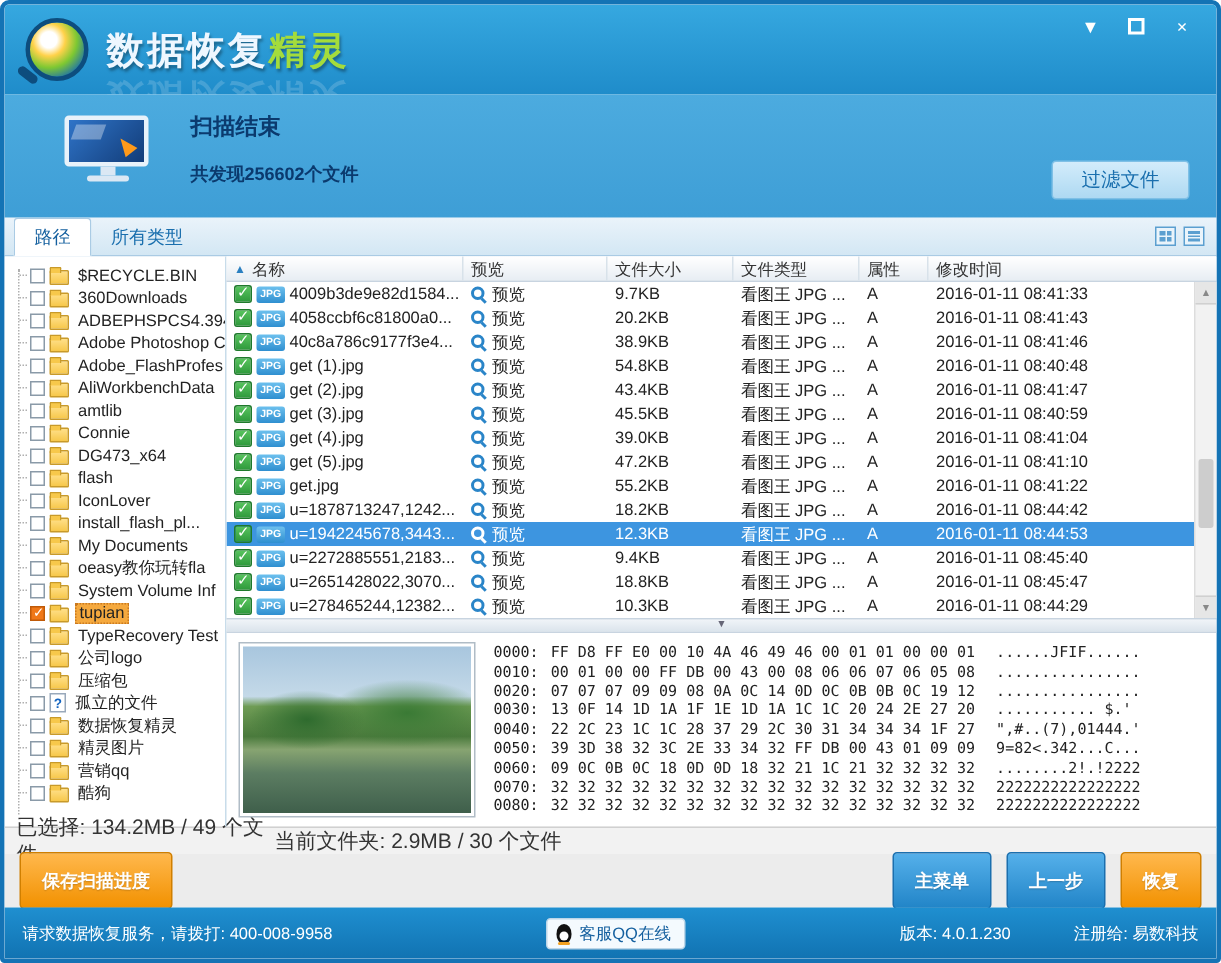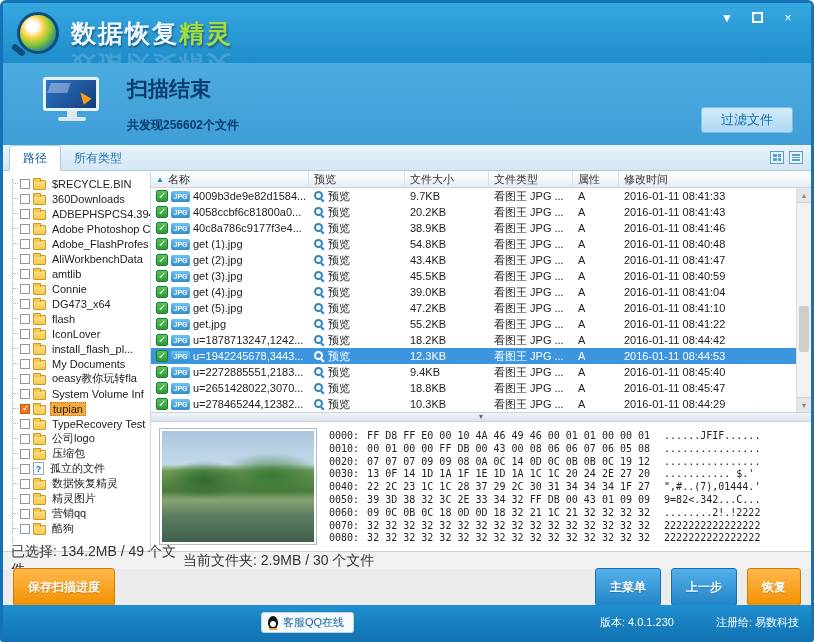--- a/index.html
+++ b/index.html
@@ -32,21 +32,21 @@
   .monitor { position:relative; width:58px; height:50px; margin:14px 0 0 22px; flex:none; }
   .mon-screen { width:56px; height:34px; background:linear-gradient(135deg,#2f74c8,#123c78);
                 border:3px solid #e8f2fa; border-radius:3px; }
   .mon-glare { position:absolute; left:6px; top:6px; width:20px; height:10px; background:rgba(255,255,255,.35);
                transform:skewX(-20deg); }
   .mon-cursor { position:absolute; right:12px; top:14px; width:0; height:0; border-left:5px solid transparent;
                 border-right:5px solid transparent; border-bottom:12px solid #ff9a1a; transform:rotate(-38deg); }
   .mon-stand { width:10px; height:6px; background:#dbe8f4; margin:0 auto; }
   .mon-base { width:28px; height:4px; background:#dbe8f4; margin:0 auto; border-radius:2px; }
   .scan-texts { margin-left:26px; padding-top:12px; }
-  .scan-title { font-size:21px; font-weight:bold; color:#0b3a6e; }
+  .scan-title { font-size:15px; font-weight:bold; color:#0b3a6e; }
   .scan-sub { font-size:12px; font-weight:bold; color:#0b3a6e; margin-top:14px; }
   .filter-btn { margin-left:auto; align-self:flex-end; margin-bottom:12px; width:92px; height:26px;
                 background:linear-gradient(#d3ecfb,#aed9f2); border:1px solid #7fc0e6; border-radius:3px;
                 color:#1a6fae; font-size:13px; cursor:pointer; }
 
   
   .tabrow { height:26px; background:linear-gradient(#eaf3fa,#d3e7f4); border-bottom:1px solid #aacbe4;
             display:flex; align-items:flex-end; padding-left:6px; flex:none; }
   .tab { padding:4px 13px 3px; font-size:12px; color:#1a6fae; cursor:pointer; }
   .tab.active { background:#fff; border:1px solid #aacbe4; border-bottom:1px solid #fff;
@@ -602,20 +602,21 @@
 
   <div class="buttonrow">
     <button class="btn orange">保存扫描进度</button>
     <div class="spacer"></div>
     <button class="btn blue">主菜单</button>
     <button class="btn blue">上一步</button>
     <button class="btn orange">恢复</button>
   </div>
 
   <div class="footer">
+    <span>请求数据恢复服务，请拨打: 400-008-9958</span>
     <div class="spacer"></div>
     <div class="qq-btn">
       <span class="qq-icon"></span>
       <span>客服QQ在线</span>
     </div>
     <div class="spacer"></div>
     <span class="f-version">版本: 4.0.1.230</span>
     <span>注册给: 易数科技</span>
   </div>
 

